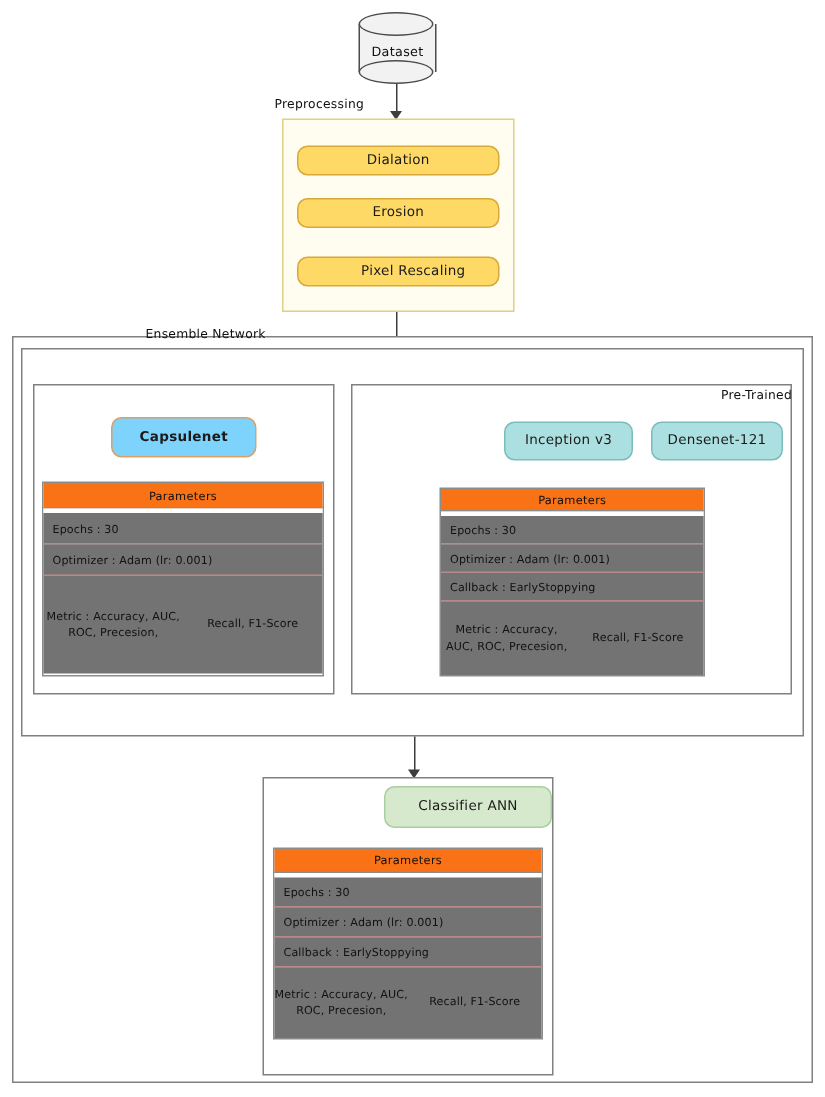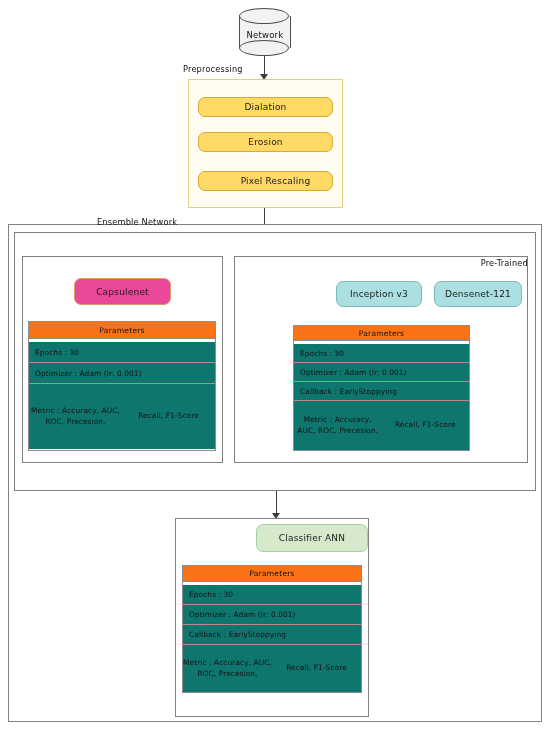--- a/index.html
+++ b/index.html
@@ -50,56 +50,56 @@
   .caption{position:absolute;font-size:8.2px;color:#111;letter-spacing:.2px;white-space:nowrap;}
   .center-cap{position:absolute;font-size:8.2px;color:#111;letter-spacing:.2px;text-align:right;}
 
   
   .pill{
     position:absolute;box-sizing:border-box;
     border-radius:7px;display:flex;align-items:center;justify-content:center;
     font-size:9px;letter-spacing:.2px;text-align:center;
   }
   .pill-yellow{background:#ffd966;border:1px solid #d6a93a;color:#1a1a1a;}
-  .pill-orange{background:#ec4899;border:1px solid #d9a06a;color:#1a1a1a;}
+  .pill-orange{background:#7dd3fc;border:1px solid #d9a06a;color:#1a1a1a;font-weight:bold;}
   .pill-teal{background:#ace0e0;border:1px solid #7bbcbc;color:#1a1a1a;}
   .pill-green{background:#d6e9cd;border:1px solid #a8cfa0;color:#1a1a1a;}
 
   
   .ptable{position:absolute;box-sizing:border-box;border:1px solid #8c8c8c;background:#fff;}
   .ptable .phead{
     box-sizing:border-box;width:100%;
     background:#f97316;border-bottom:1px solid #8c8c8c;
     font-size:7.6px;text-align:center;letter-spacing:.2px;color:#111;
     display:flex;align-items:center;justify-content:center;
   }
   .ptable .prow{
     box-sizing:border-box;width:100%;
-    background:#0f766e;border-bottom:1px solid #b98a8a;
+    background:#737373;border-bottom:1px solid #b98a8a;
     font-size:7.4px;color:#111;letter-spacing:.1px;
     display:flex;align-items:center;padding-left:6px;
   }
   .ptable .prow.last{border-bottom:none;}
   .ptable .prow.metric{
     justify-content:center;text-align:center;padding-left:0;padding-right:0;
     line-height:1.45;
   }
   .ptable .prow.metric span{display:block;width:100%;}
   .gapstrip{width:100%;height:3px;background:#ffffff;box-sizing:border-box;}
 </style>
 </head>
 <body>
 
 <div class="canvas">
 
   <div class="abs cyl" style="left:239px;top:8px;">
     <div class="cyl-body"></div>
     <div class="cyl-bot"></div>
     <div class="cyl-top"></div>
-    <div class="cyl-label">Network</div>
+    <div class="cyl-label">Dataset</div>
   </div>
 
   <div class="arrow-line" style="left:264px;top:56px;height:22px;"></div>
   <div class="arrow-head" style="left:260px;top:74px;"></div>
 
   <div class="caption" style="left:183px;top:64px;">Preprocessing</div>
 
   <div class="prep-box" style="left:188px;top:79px;width:155px;height:129px;"></div>
 
   <div class="pill pill-yellow" style="left:198px;top:97px;width:135px;height:20px;">

